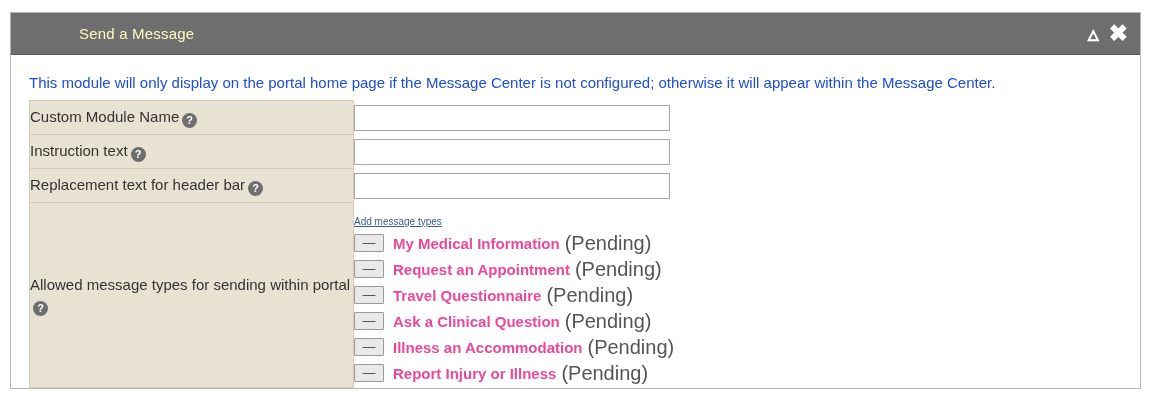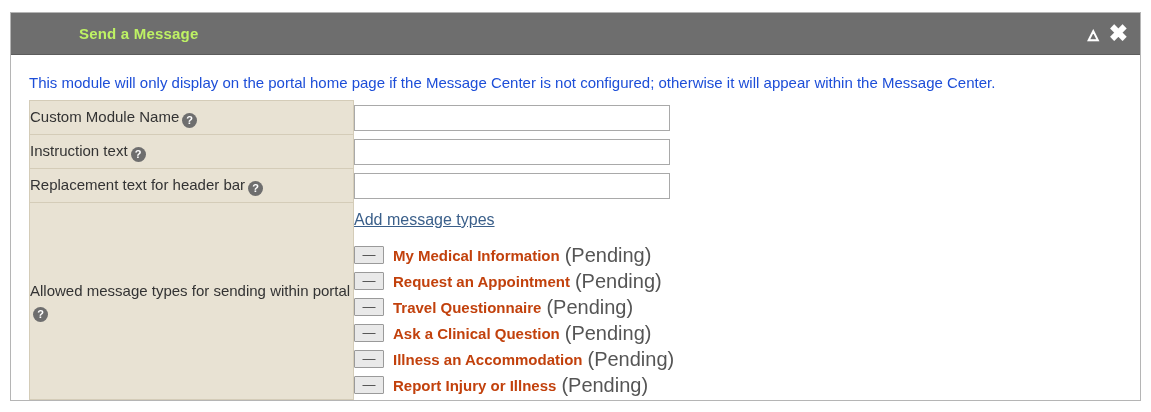--- a/index.html
+++ b/index.html
@@ -33,22 +33,22 @@
     align-items: center;
     position: relative;
     border-bottom: 1px solid #5c5c5c;
   }
   .panel-header .grip {
     width: 68px;
     height: 100%;
     background: #6e6e6e;
   }
   .panel-title {
-    color: #bef264;
-    font-weight: bold;
+    color: #fef9c3;
+    font-weight: normal;
     font-size: 15px;
     letter-spacing: 0.2px;
   }
   .header-actions {
     position: absolute;
     right: 12px;
     top: 0;
     height: 100%;
     display: flex;
     align-items: center;
@@ -142,24 +142,24 @@
     text-align: center;
     vertical-align: -2px;
     margin-left: 3px;
     cursor: pointer;
     font-family: "Liberation Sans", sans-serif;
   }
 
   .add-link {
     color: #3a5f8a;
     text-decoration: underline;
-    font-size: 16px;
+    font-size: 10px;
     cursor: pointer;
     display: inline-block;
-    margin-bottom: 13px;
+    margin-bottom: 3px;
     text-align: right;
   }
 
   ul.msg-types {
     list-style: none;
     margin: 2px 0 0 0;
     padding: 0;
   }
   ul.msg-types li {
     display: flex;
@@ -177,21 +177,21 @@
     font-size: 13px;
     line-height: 15px;
     text-align: center;
     margin-right: 9px;
     cursor: pointer;
     border-radius: 1px;
     flex: 0 0 auto;
   }
   .mt-name {
     font-weight: bold;
-    color: #c2410c;
+    color: #ec4899;
     font-size: 15px;
   }
   .mt-status {
     color: #555555;
     font-size: 20px;
     margin-left: 5px;
   }
 </style>
 </head>
 <body>

